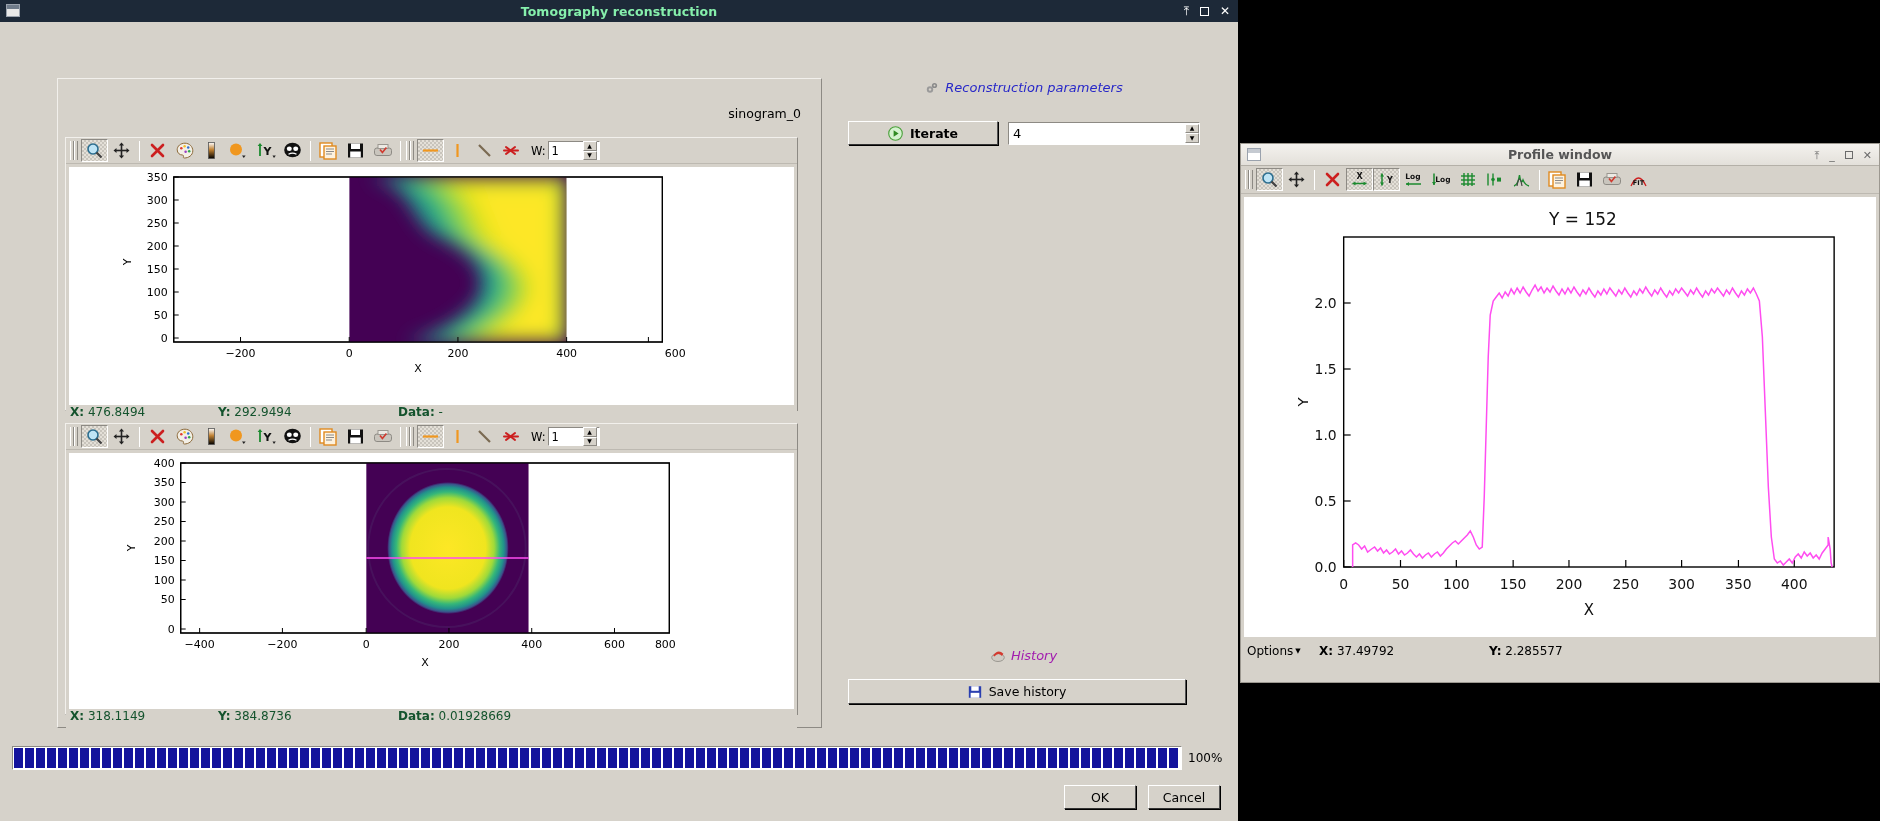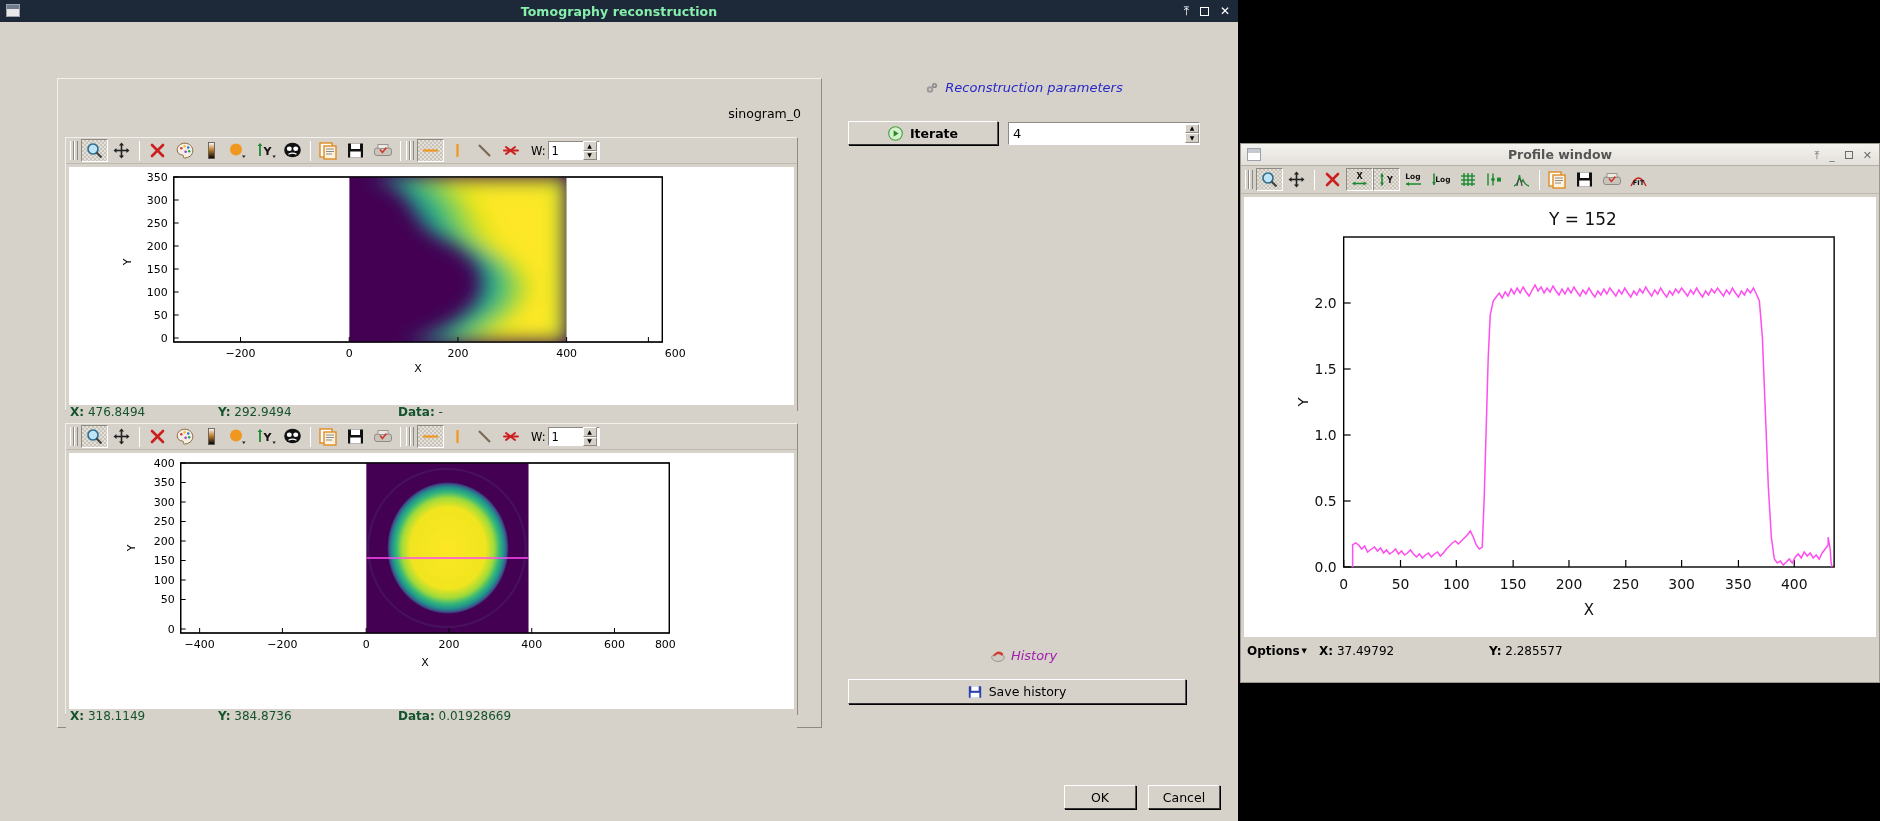--- a/index.html
+++ b/index.html
@@ -160,21 +160,21 @@
   .pw-title .pt-icon:after { content:''; position:absolute; left:0; top:0; right:0; height:4px;
     background:#c5cad1; }
   .pw-ctls { position:absolute; right:7px; top:0; height:22px; display:flex;
     align-items:center; gap:10px; color:#6b6b6b; font-size:11px; }
   .pw-sq { width:8px; height:8px; border:1.3px solid #6b6b6b; }
   .pw-toolbar { height: 28px; display:flex; align-items:center; padding: 2px 3px;
     border-bottom:1px solid #bdb9b1; }
   .pw-canvas { background:#fff; margin: 3px; height: 440px; position:relative; }
   .pw-status { height:22px; display:flex; align-items:center; font-size:12px;
     padding-left:6px; gap:0; }
-  .pw-status .opt { width: 72px; display:flex; align-items:center; gap:2px;font-weight:bold; }
+  .pw-status .opt { width: 72px; display:flex; align-items:center; gap:2px; }
   .pw-status .sx { width: 170px; } 
 
   
   svg { display:block; }
   .caret { font-size:7px; line-height:1; }
 </style>
 </head>
 <body>
 
 <div class="root">
@@ -685,20 +685,26 @@
           <svg width="14" height="14" viewBox="0 0 17 17">
             <rect x="1" y="1.5" width="15" height="14" fill="#2a3fb0"></rect>
             <rect x="4" y="1.5" width="9" height="5.5" fill="#fff"></rect>
             <rect x="3.2" y="9.5" width="10.6" height="6" fill="#fff"></rect>
           </svg>
           <span>Save history</span>
         </div>
       </div>
     </div>
 
+    <div class="progress-wrap">
+      <div class="progress">
+        <div class="bar"></div>
+      </div>
+      <span class="pct">100%</span>
+    </div>
 
     <div class="dlg-buttons">
       <div class="btn">
         <span>OK</span>
       </div>
       <div class="btn">
         <span>Cancel</span>
       </div>
     </div>
   </div>

